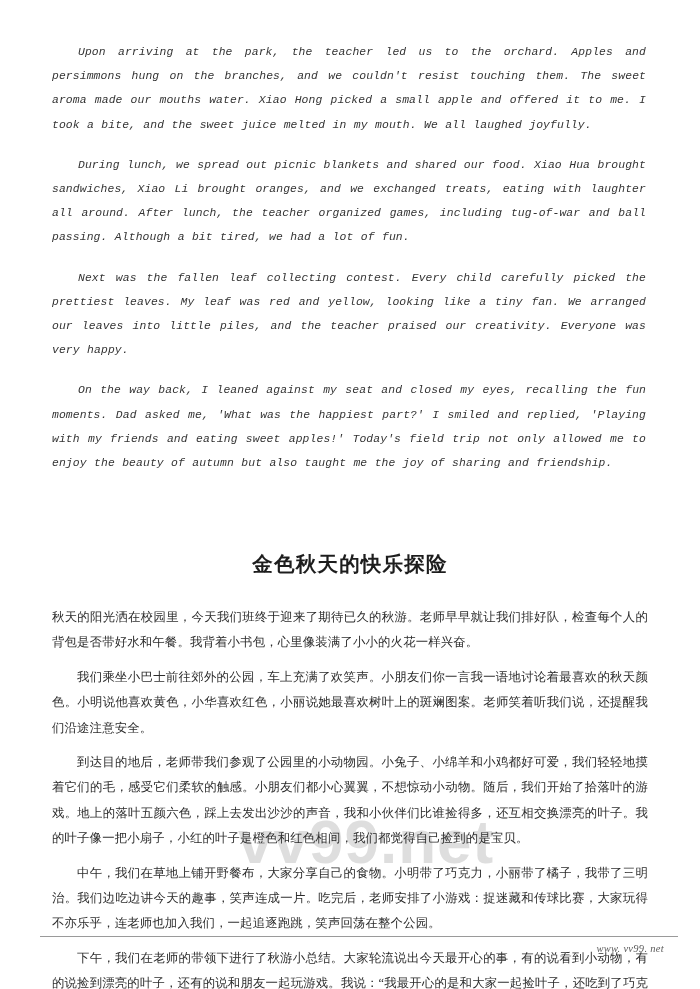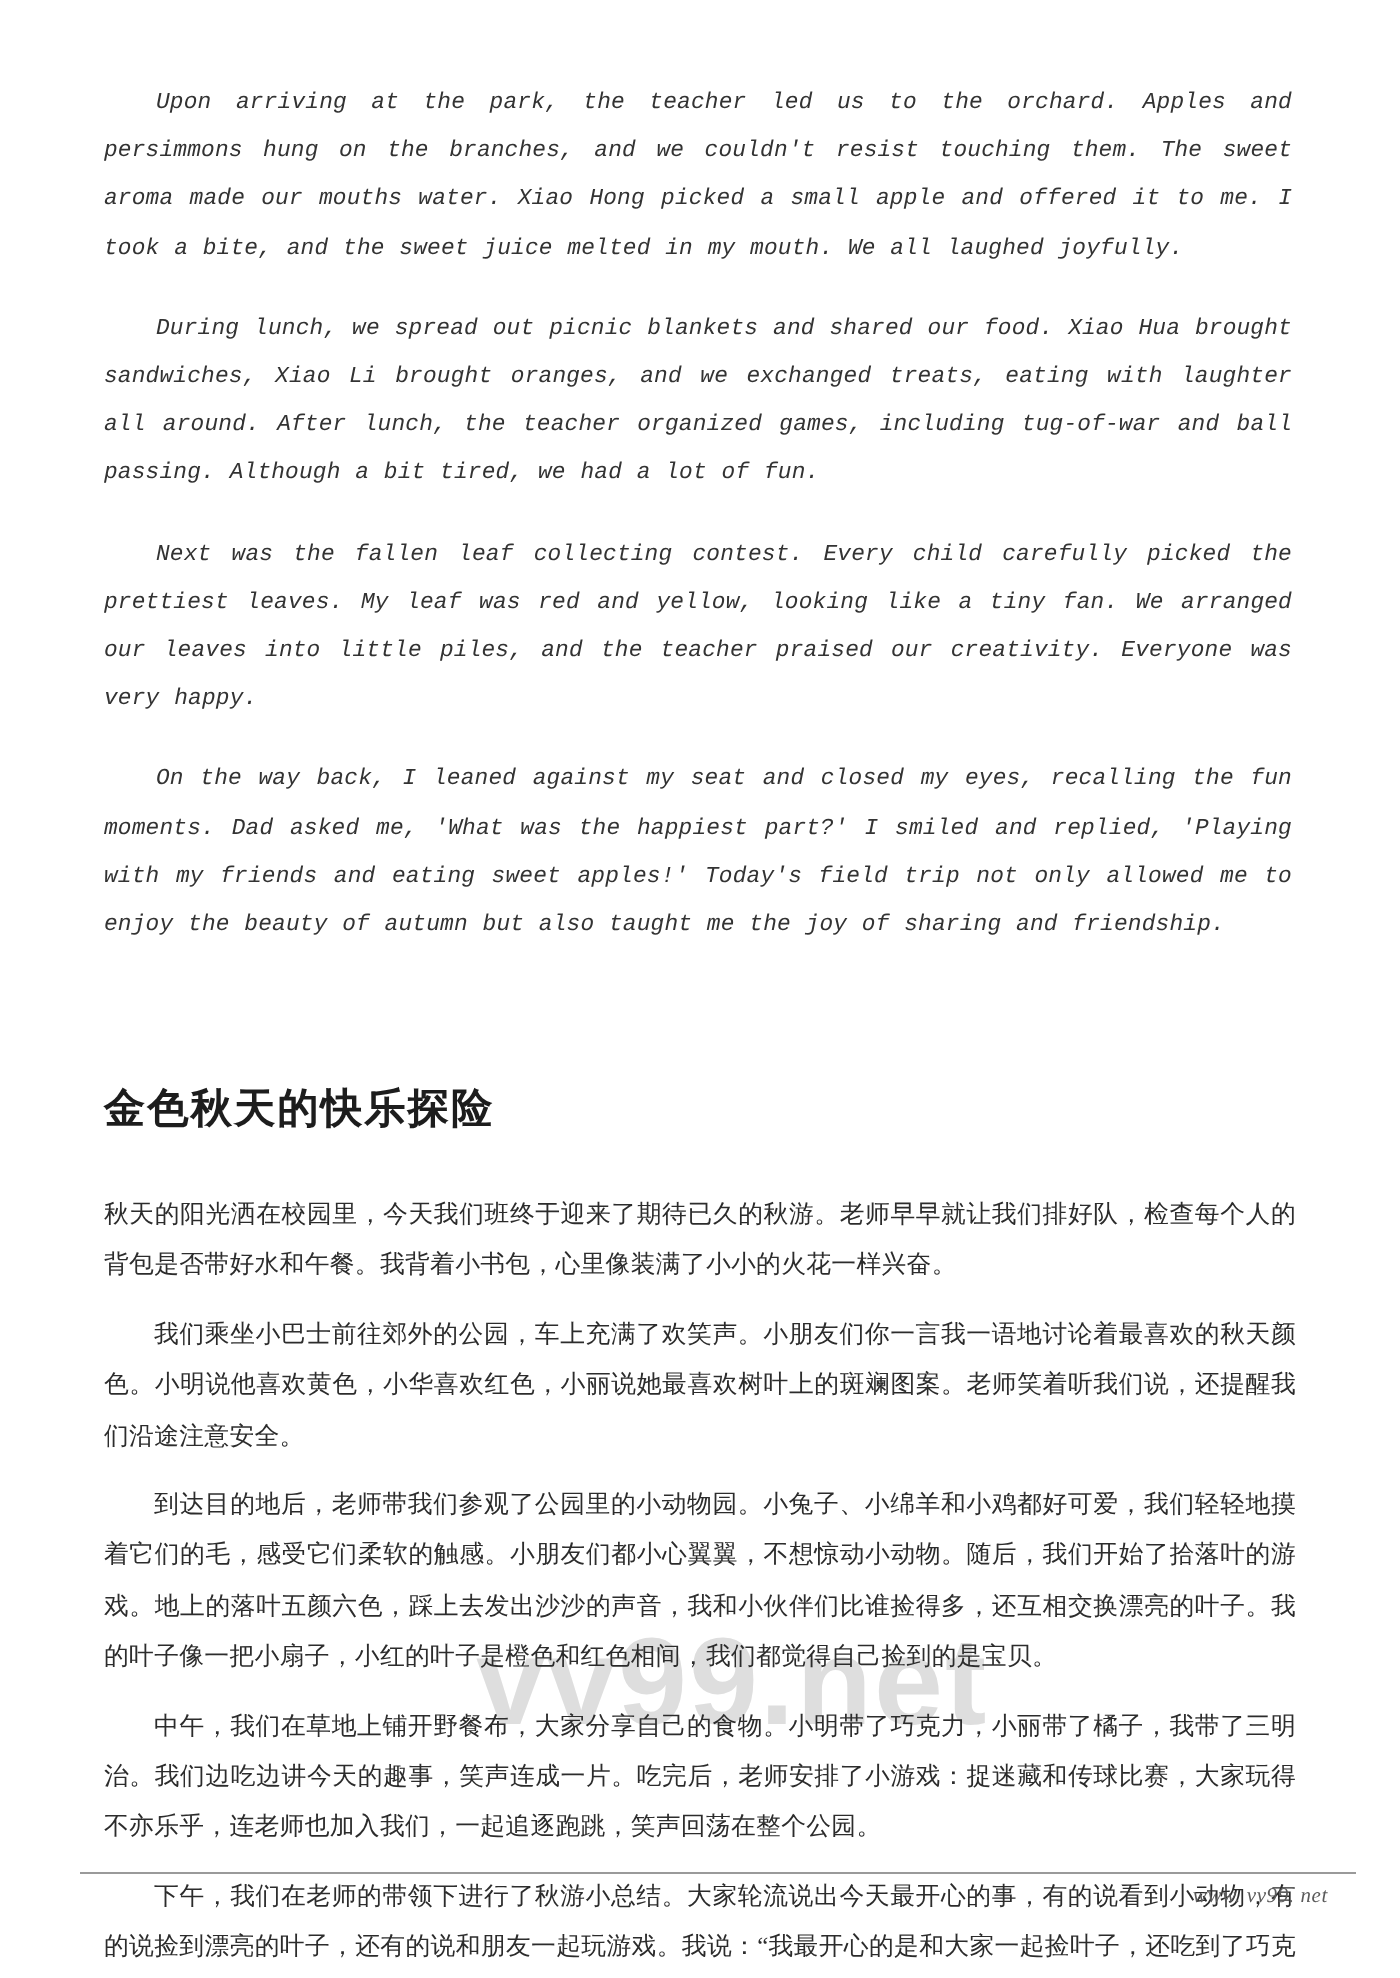--- a/index.html
+++ b/index.html
@@ -65,24 +65,24 @@
   .en-para:last-child { margin-bottom: 12px; }
 
   
   .section-gap { height: 54px; }
 
   
   .cn-title {
     font-family: "DejaVu Sans", "Liberation Sans", sans-serif;
     font-size: 20.5px;
     font-weight: bold;
-    text-align: left;
+    text-align: center;
     color: #1d1d1d;
     letter-spacing: 1.2px;
-    margin: 0 0 26px 0;
+    margin: 10px 0 26px 0;
     line-height: 1.35;
   }
 
   
   .cn-para {
     font-family: Liberation Serif, serif;
     font-size: 12.4px;
     line-height: 25.4px;
     color: #2c2c2c;
     text-align: justify;

